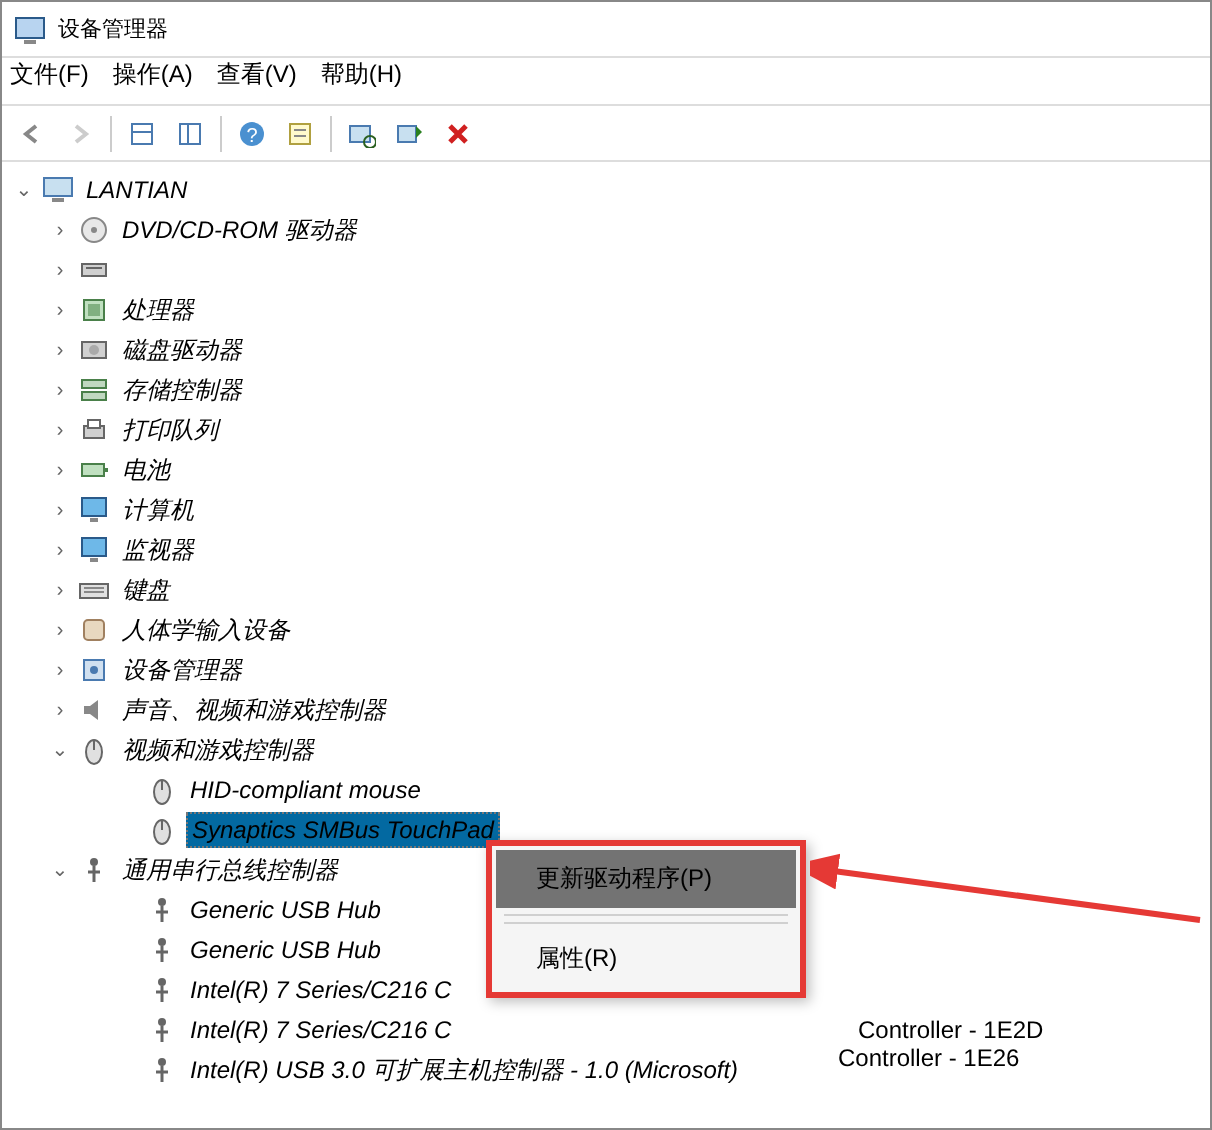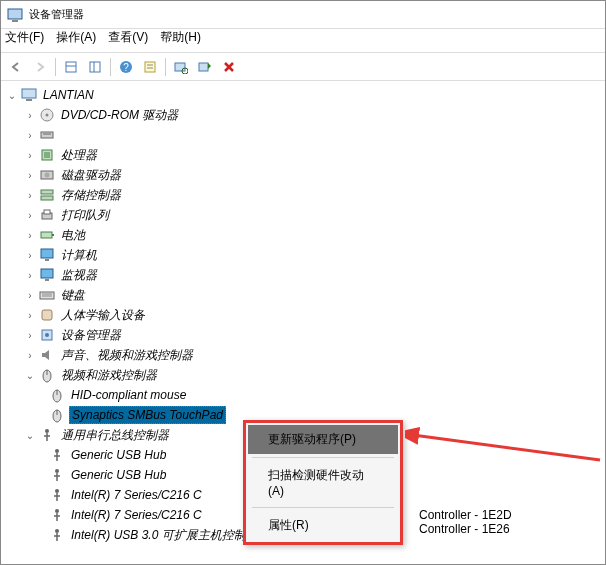--- a/index.html
+++ b/index.html
@@ -14,21 +14,21 @@
 .toolbar .tbtn { width: 22px; height: 22px; display: flex; align-items: center; justify-content: center; border: 1px solid transparent; }
 .toolbar .sep { width: 1px; height: 18px; background: #ccc; margin: 0 2px; }
 .tree { flex: 1; overflow: auto; padding: 4px 0; font-size: 12px; user-select: none; }
 .node { display: flex; align-items: center; height: 20px; padding-right: 6px; white-space: nowrap; }
 .expander { width: 14px; display: flex; align-items: center; justify-content: center; font-size: 10px; color: #666; }
 .devicon { width: 16px; height: 16px; margin: 0 4px 0 2px; display: flex; align-items: center; justify-content: center; }
 .label { padding: 1px 2px; font-style: italic; }
 .label.selected { background: #0369a1; border: 1px dotted #777; }
 .l0 { padding-left: 4px; }
 .l1 { padding-left: 22px; }
-.l2 { padding-left: 32px; }
+.l2 { padding-left: 56px; }
 .contextmenu { position: absolute; background: #f5f5f5; border: 3px solid #e53935; box-shadow: 2px 2px 6px rgba(0,0,0,.25); font-size: 12px; padding: 2px; }
 .contextmenu .item { padding: 6px 28px 6px 20px; cursor: default; }
 .contextmenu .item.highlight { background: #737373; }
 .contextmenu .msep { height: 1px; background: #d0d0d0; margin: 3px 4px; }
 .arrow { position: absolute; pointer-events: none; }
 svg { display: block; }
 </style>
 </head>
 <body>
 
@@ -315,21 +315,21 @@
         <div class="node l2" style="position:relative;">
           <span class="expander"></span>
           <span class="devicon">
             <svg width="16" height="16">
               <circle cx="8" cy="4" r="2" fill="#666"></circle>
               <line x1="8" y1="6" x2="8" y2="14" stroke="#666" stroke-width="1.5"></line>
               <line x1="5" y1="9" x2="11" y2="9" stroke="#666" stroke-width="1.5"></line>
             </svg>
           </span>
           <span class="label">Intel(R) 7 Series/C216 C</span>
-          <span style="position:absolute; left:418px;margin-top:40px;">Controller - 1E2D</span>
+          <span style="position:absolute; left:428px;margin-top:40px;">Controller - 1E2D</span>
         </div>
         <div class="node l2" style="position:relative;">
           <span class="expander"></span>
           <span class="devicon">
             <svg width="16" height="16">
               <circle cx="8" cy="4" r="2" fill="#666"></circle>
               <line x1="8" y1="6" x2="8" y2="14" stroke="#666" stroke-width="1.5"></line>
               <line x1="5" y1="9" x2="11" y2="9" stroke="#666" stroke-width="1.5"></line>
             </svg>
           </span>
@@ -347,21 +347,20 @@
           </span>
           <span class="label">Intel(R) USB 3.0 可扩展主机控制器 - 1.0 (Microsoft)</span>
         </div>
       </div>
   </div>
 </div>
 
 <div class="contextmenu" id="ctx" style="left:243px; top:420px; width:160px;">
   <div class="item highlight">更新驱动程序(P)</div>
   <div class="msep"></div>
-  <div class="item">扫描检测硬件改动(A)</div>
   <div class="msep"></div>
   <div class="item">属性(R)</div>
 </div>
 
 <svg class="arrow" style="left:405px; top:425px;" width="200" height="50">
   <defs>
       <marker id="ah" markerWidth="10" markerHeight="10" refX="2" refY="3" orient="auto">
         <path d="M0,0 L0,6 L8,3 z" fill="#e53935"></path>
       </marker>
     </defs>

